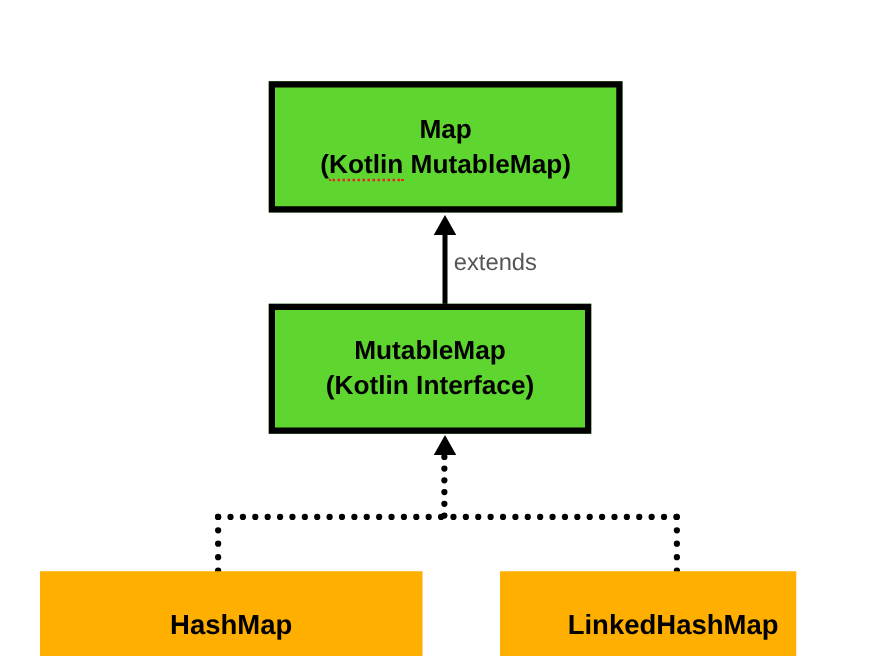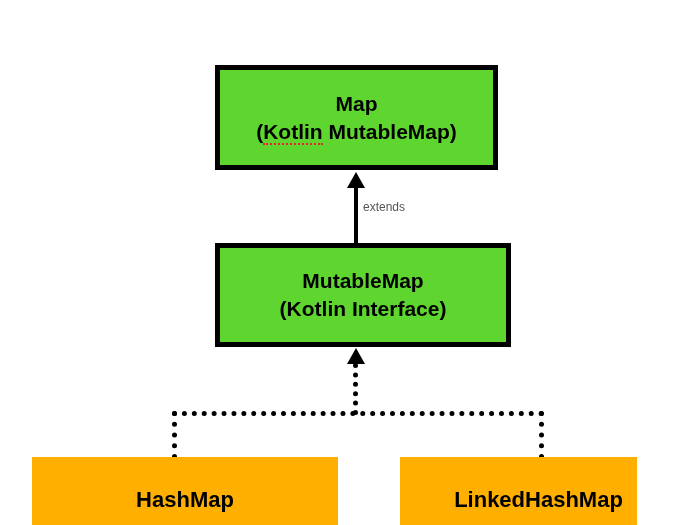--- a/index.html
+++ b/index.html
@@ -80,40 +80,40 @@
     height: 0;
     border-left: 9px solid transparent;
     border-right: 9px solid transparent;
     border-bottom: 16px solid #000000;
   }
 
   
   .edge-label {
     position: absolute;
     color: #555555;
-    font-size: 12px;
+    font-size: 19px;
     font-weight: normal;
     white-space: nowrap;
   }
 </style>
 </head>
 <body>
 
 <div id="canvas">
 
   <div class="iface-box" style="left:215px; top:33px; width:283px; height:105px;">
     <span class="iface-title">Map</span>
     <span class="iface-sub"><span>(</span><span class="spell">Kotlin</span><span> MutableMap)</span></span>
   </div>
 
   <div class="arrowhead" style="left:347px; top:140px;"></div>
   <div class="conn-solid" style="left:354px; top:155px; width:4px; height:57px;"></div>
   <div class="edge-label" style="left:363px; top:168px;">extends</div>
 
-  <div class="iface-box" style="left:215px; top:211px; width:296px; height:104px;">
+  <div class="iface-box" style="left:215px; top:211px; width:258px; height:104px;">
     <span class="iface-title">MutableMap</span>
     <span class="iface-sub">(Kotlin Interface)</span>
   </div>
 
   <div class="arrowhead" style="left:347px; top:316px;"></div>
 
   <div class="conn-dotted-v" style="left:353px; top:331px; height:52px;"></div>
 
   <div class="conn-dotted-h" style="left:172px; top:379px; width:372px;"></div>
 

